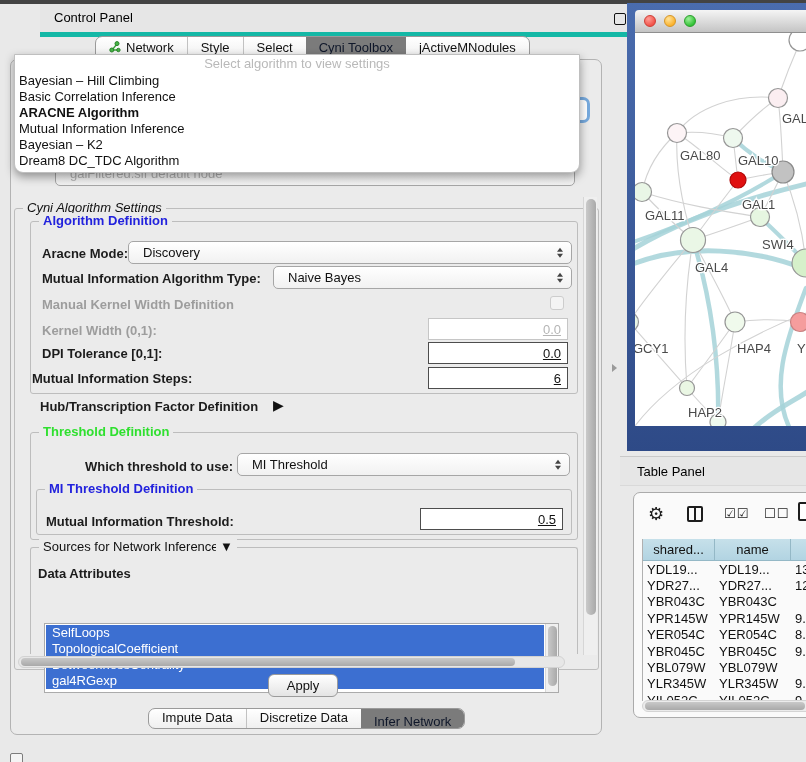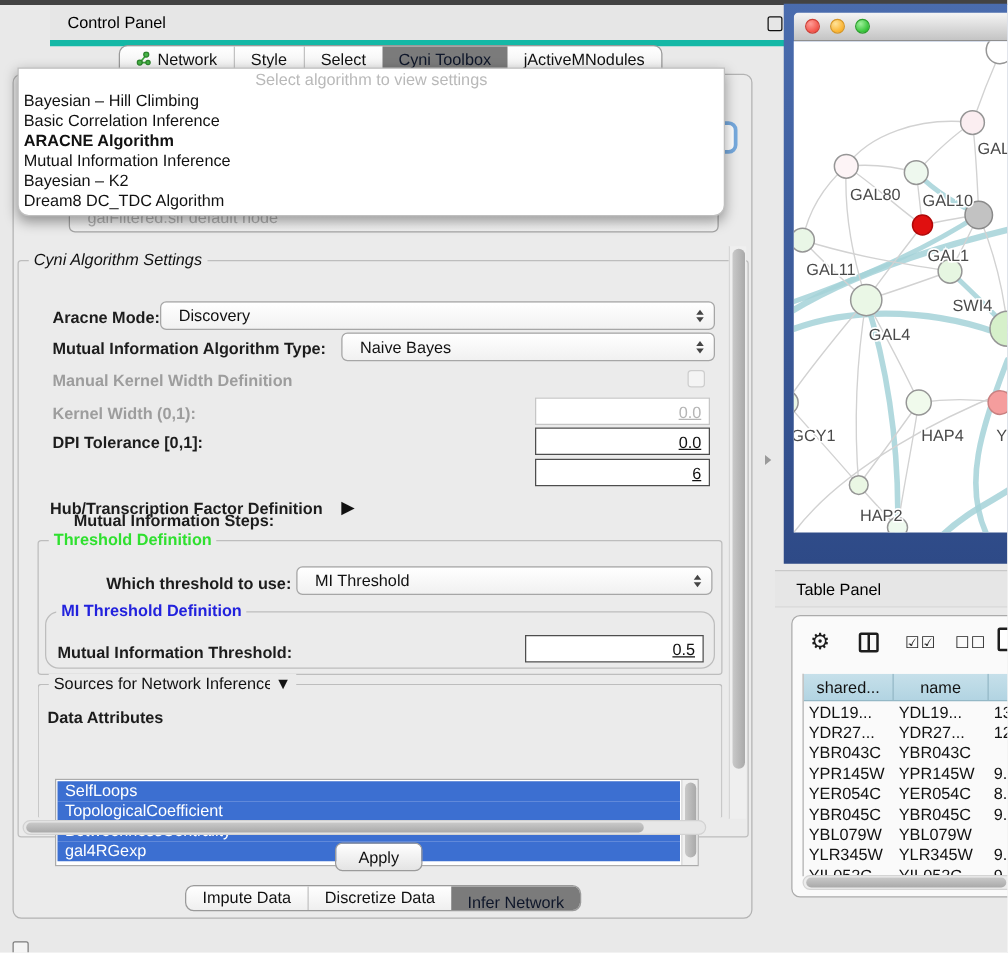--- a/index.html
+++ b/index.html
@@ -91,20 +91,23 @@
   </div>
 
   <div class="gb" style="left:14px;top:208px;width:583px;height:460px;font-style:italic;">
     <span class="gbt">Cyni Algorithm Settings</span>
   </div>
 
   <div class="abs" style="left:583px;top:197px;width:14px;height:458px;background:#efefef;border-left:1px solid #d6d6d6;box-sizing:border-box;">
     <div class="vthumb" style="left:1.5px;top:2px;width:10px;height:416px;"></div>
   </div>
 
+  <div class="gb" style="left:30px;top:221px;width:546px;height:171px;">
+    <span class="gbt t-blue">Algorithm Definition</span>
+  </div>
 
   <span class="lbl" style="left:42px;top:246px;">Aracne Mode:</span>
   <div class="combo" style="left:128px;top:241px;width:444px;height:23px;">
     <span>Discovery</span>
     <span class="arrows">
         <span class="arr-up"></span>
         <span class="arr-dn"></span>
       </span>
   </div>
 
@@ -123,42 +126,42 @@
   <span class="lbl dim" style="left:42px;top:323px;">Kernel Width (0,1):</span>
   <div class="field dim" style="left:428px;top:318px;width:140px;height:22px;">
     <span>0.0</span>
   </div>
 
   <span class="lbl" style="left:42px;top:346px;">DPI Tolerance [0,1]:</span>
   <div class="field" style="left:428px;top:342px;width:140px;height:22px;">
     <span>0.0</span>
   </div>
 
-  <span class="lbl" style="left:59px;top:371px;margin-top:38px;">Mutual Information Steps:</span>
+  <span class="lbl" style="left:32px;top:371px;">Mutual Information Steps:</span>
   <div class="field" style="left:428px;top:367px;width:140px;height:22px;">
     <span>6</span>
   </div>
 
   <span class="lbl" style="left:40px;top:399px;">Hub/Transcription Factor Definition</span>
   <span class="abs" style="left:273px;top:397px;font-size:14px;color:#111;">▶</span>
 
   <div class="gb" style="left:30px;top:432px;width:546px;height:106px;">
     <span class="gbt t-green">Threshold Definition</span>
   </div>
 
   <span class="lbl" style="left:85px;top:459px;">Which threshold to use:</span>
   <div class="combo" style="left:237px;top:453px;width:333px;height:23px;">
     <span>MI Threshold</span>
     <span class="arrows">
         <span class="arr-up"></span>
         <span class="arr-dn"></span>
       </span>
   </div>
 
-  <div class="gb" style="left:36px;top:489px;width:534px;height:44px;border-radius:11px;">
+  <div class="gb" style="left:36px;top:489px;width:534px;height:44px;">
     <span class="gbt t-blue">MI Threshold Definition</span>
   </div>
   <span class="lbl" style="left:46px;top:514px;">Mutual Information Threshold:</span>
   <div class="field" style="left:420px;top:508px;width:143px;height:22px;">
     <span>0.5</span>
   </div>
 
   <div class="gb" style="left:30px;top:547px;width:546px;height:106px;border-bottom:none;border-radius:3px 3px 0 0;">
     <span class="gbt">Sources for Network Inference</span>
     <span class="gbt" style="left:185px;">▼</span>

